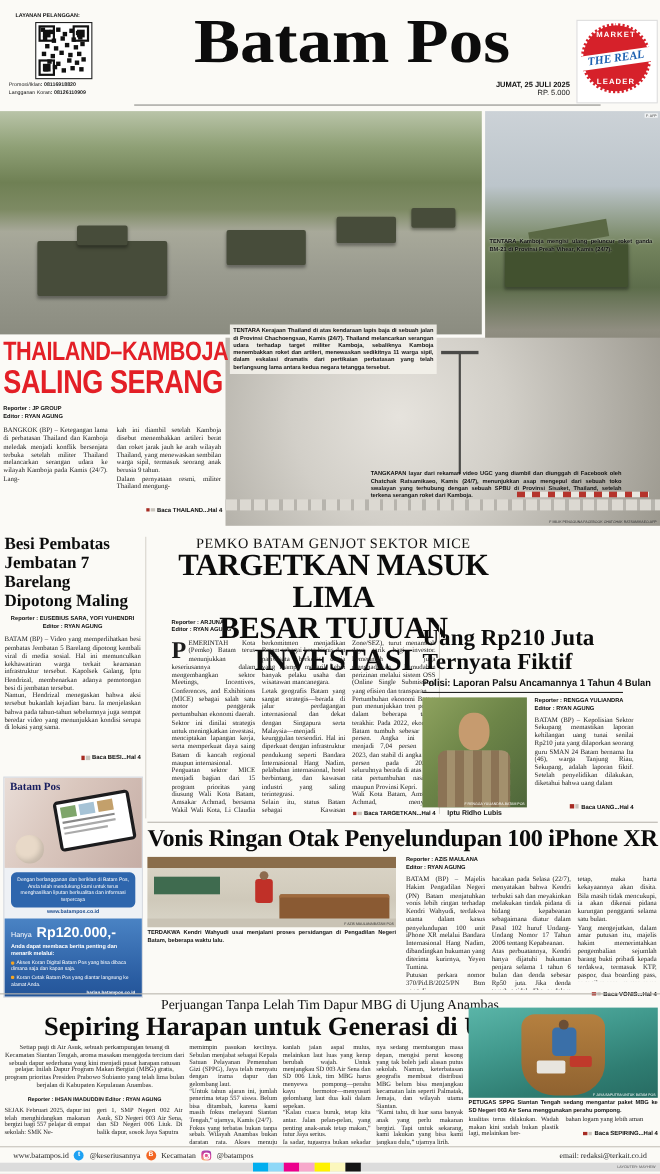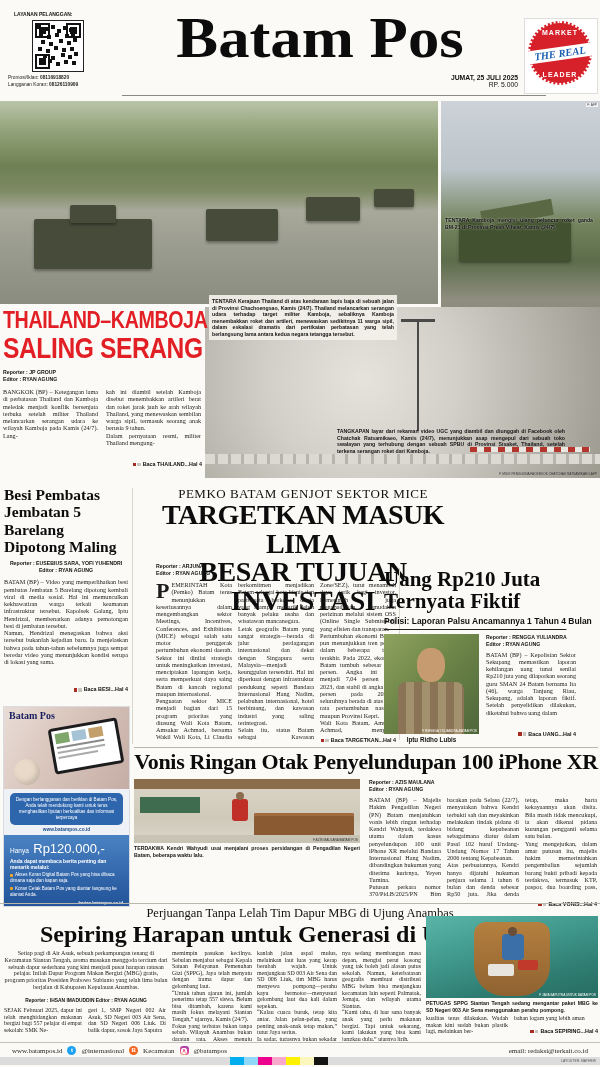--- a/index.html
+++ b/index.html
@@ -113,21 +113,21 @@
     </div>
     <div style="display:flex;gap:8px;margin-top:5px;">
       <div class="body-txt pre" style="width:95px;height:70px;overflow:hidden;">BANGKOK (BP) – Ketegangan lama di perbatasan Thailand dan Kamboja meledak menjadi konflik bersenjata terbuka setelah militer Thailand melancarkan serangan udara ke wilayah Kamboja pada Kamis (24/7). Lang-</div>
       <div class="body-txt pre" style="width:95px;height:70px;overflow:hidden;">kah ini diambil setelah Kamboja disebut menembakkan artileri berat dan roket jarak jauh ke arah wilayah Thailand, yang menewaskan sembilan warga sipil, termasuk seorang anak berusia 9 tahun.
 Dalam pernyataan resmi, militer Thailand mengung-</div>
     </div>
     <div class="more" style="margin-top:3px;"><span class="sq"></span><span class="sq2"></span><span>Baca THAILAND...Hal 4</span></div>
   </div>
 
   <div class="abs" style="left:4px;top:486px;width:124px;">
-    <div class="h-serif" style="font-size:15.5px;line-height:1.12;">Besi Pembatas Jembatan 5 Barelang Dipotong Maling</div>
+    <div class="h-serif" style="font-size:15.5px;line-height:1.12;">Besi Pembatas Jembatan 7 Barelang Dipotong Maling</div>
     <div class="rep-line" style="text-align:center;margin-top:5px;">
       <div>Reporter : EUSEBIUS SARA, YOFI YUHENDRI</div>
       <div>Editor : RYAN AGUNG</div>
     </div>
     <div class="body-txt pre" style="margin-top:4px;height:106px;overflow:hidden;">BATAM (BP) – Video yang memperlihatkan besi pembatas Jembatan 5 Barelang dipotong kembali viral di media sosial. Hal ini memunculkan kekhawatiran warga terkait keamanan infrastruktur tersebut. Kapolsek Galang, Iptu Hendrizal, membenarkan adanya pemotongan besi di jembatan tersebut.
 Namun, Hendrizal menegaskan bahwa aksi tersebut bukanlah kejadian baru. Ia menjelaskan bahwa pada tahun-tahun sebelumnya juga sempat beredar video yang menunjukkan kondisi serupa di lokasi yang sama.</div>
     <div class="more" style="margin-top:2px;"><span class="sq"></span><span class="sq2"></span><span>Baca BESI...Hal 4</span></div>
   </div>
 
   <div class="abs ad" style="left:3px;top:706px;width:125px;height:199px;">
@@ -143,21 +143,21 @@
           <div style="position:absolute;left:3px;top:26px;width:40px;height:2px;background:#aaa;"></div>
         </div>
       </div>
       <div style="position:absolute;left:10px;bottom:4px;width:26px;height:26px;border-radius:50%;background:#e8d9c8;box-shadow:inset -3px -3px 5px rgba(0,0,0,.15);"></div>
     </div>
     <div class="ad-blue-box">Dengan berlangganan dan beriklan di Batam Pos, Anda telah mendukung kami untuk terus menghasilkan liputan berkualitas dan informasi terpercaya</div>
     <div class="sans" style="text-align:center;font-size:4.8px;font-weight:bold;color:#1d4c8e;margin-top:2px;">www.batampos.co.id</div>
     <div class="ad-bottom" style="height:84px;margin-top:3px;">
       <div>
         <span style="font-size:6.5px;">Hanya</span>
-        <span style="font-size:13px;font-weight:normal;">Rp120.000,-</span>
+        <span style="font-size:13px;font-weight:bold;">Rp120.000,-</span>
       </div>
       <div style="font-size:5px;font-weight:bold;line-height:1.25;margin-top:1px;">Anda dapat membaca berita penting dan menarik melalui:</div>
       <div style="font-size:4.6px;line-height:1.25;margin-top:2px;"><span class="bullet-dot"></span><span>Akses Koran Digital Batam Pos yang bisa dibaca dimana saja dan kapan saja.</span></div>
       <div style="font-size:4.6px;line-height:1.25;margin-top:2px;"><span class="bullet-dot"></span><span>Koran Cetak Batam Pos yang diantar langsung ke alamat Anda.</span></div>
       <div style="font-size:4.2px;text-align:right;margin-top:3px;font-weight:bold;">harian.batampos.co.id</div>
     </div>
   </div>
 
   <div class="abs vrule" style="left:132px;top:488px;height:256px;"></div>
   <div class="abs h-serif pre" style="left:128px;top:501px;width:350px;text-align:center;font-size:28px;line-height:1.02;letter-spacing:-.5px;">TARGETKAN MASUK LIMA
@@ -265,21 +265,21 @@
     <div class="abs caption" style="left:426px;top:94px;width:172px;">PETUGAS SPPG Siantan Tengah sedang mengantar paket MBG ke SD Negeri 003 Air Sena menggunakan perahu pompong.</div>
     <div class="abs body-txt pre" style="left:426px;top:109px;width:82px;height:24px;overflow:hidden;font-size:5.9px;line-height:1.12;">kualitas terus dilakukan. Wadah makan kini sudah bukan plastik lagi, melainkan ber-</div>
     <div class="abs body-txt pre" style="left:514px;top:109px;width:84px;height:10px;overflow:hidden;font-size:5.9px;line-height:1.12;">bahan logam yang lebih aman</div>
     <div class="abs more" style="left:514px;top:122px;width:84px;"><span class="sq"></span><span class="sq2"></span><span>Baca SEPIRING...Hal 4</span></div>
   </div>
 
   <div class="abs" style="left:0;top:1042px;width:600px;height:1px;background:#c5c2ba;"></div>
   <div class="abs" style="left:12px;top:1046px;display:flex;align-items:center;gap:5px;">
     <span class="ftr-txt">www.batampos.id</span>
     <span class="icon-circle" style="background:#1da1f2;">t</span>
-    <span class="ftr-txt">@internasional</span>
+    <span class="ftr-txt">@keseriusannya</span>
     <span class="icon-circle" style="background:#f26522;">B</span>
     <span class="ftr-txt">Kecamatan</span>
     <span class="ig"></span>
     <span class="ftr-txt">@batampos</span>
   </div>
   <div class="abs ftr-txt" style="right:12px;top:1047px;text-align:right;">email: redaksi@terkait.co.id</div>
   <div class="abs" style="left:0;top:1057px;width:600px;height:8px;background:#dcdcdc;">
     <div style="position:absolute;left:230px;top:0;height:8px;display:flex;">
       <span style="width:14px;background:#00aeef;"></span>
       <span style="width:14px;background:#8fd8f7;"></span>

